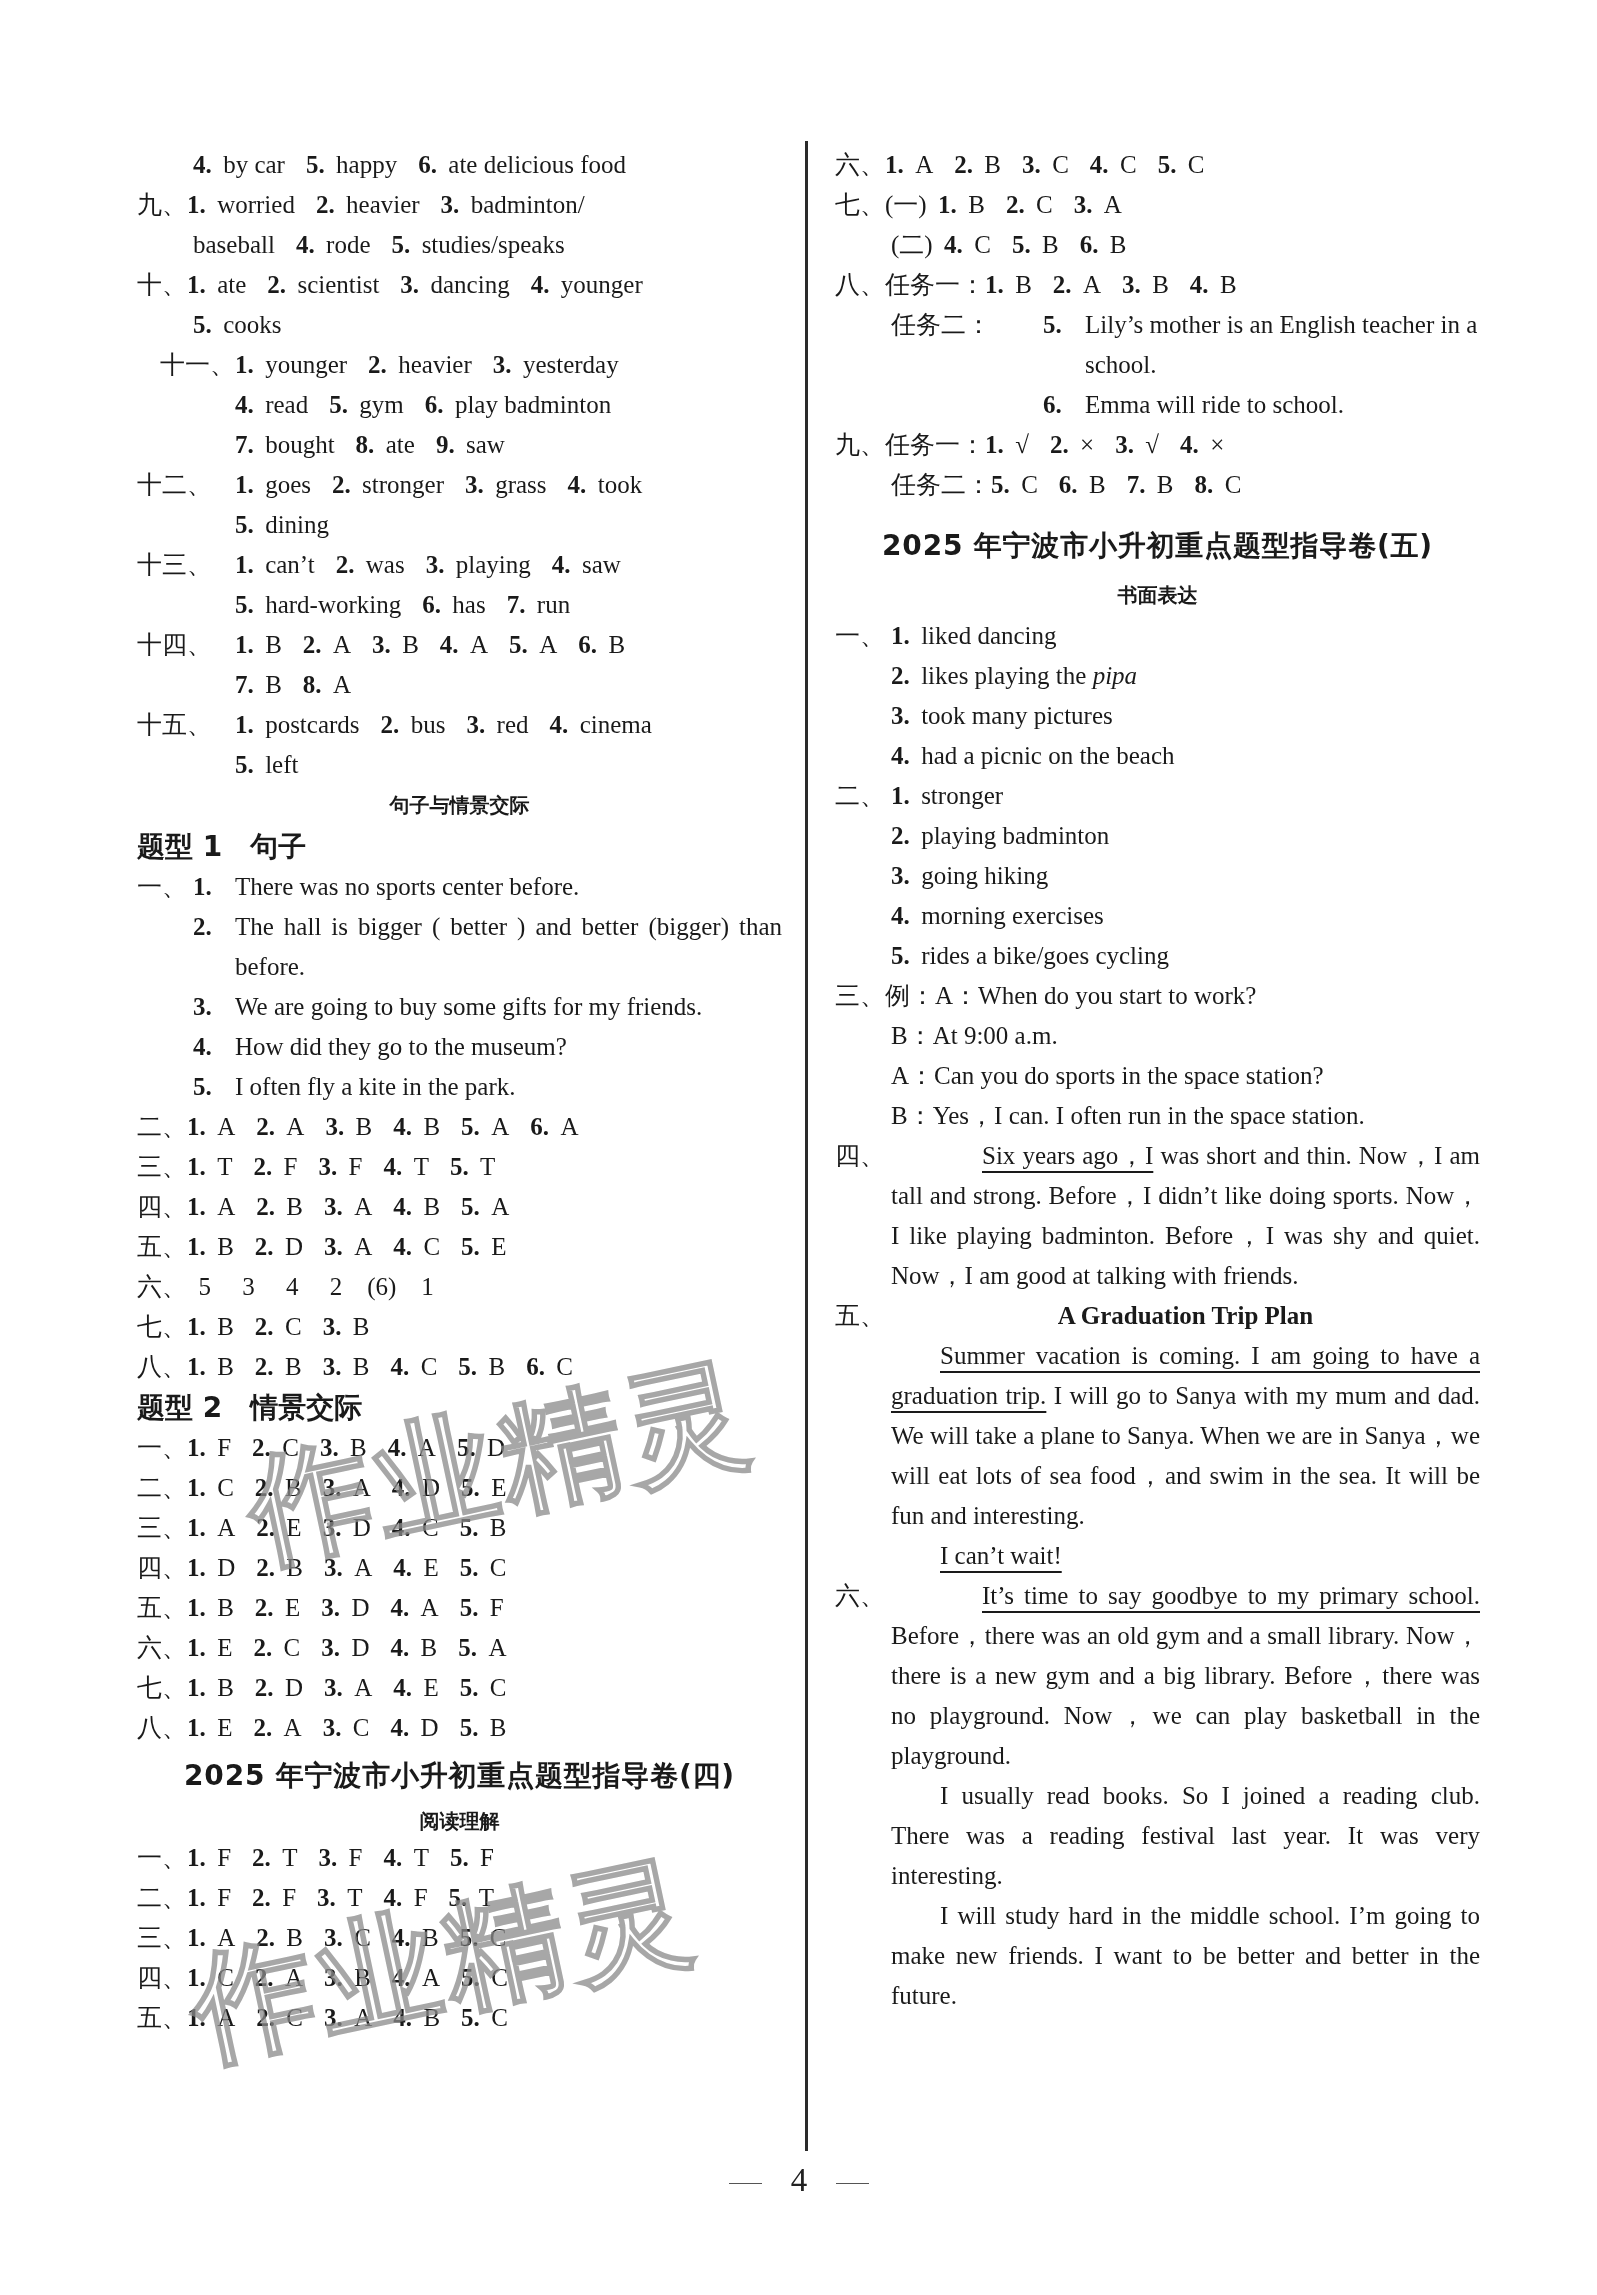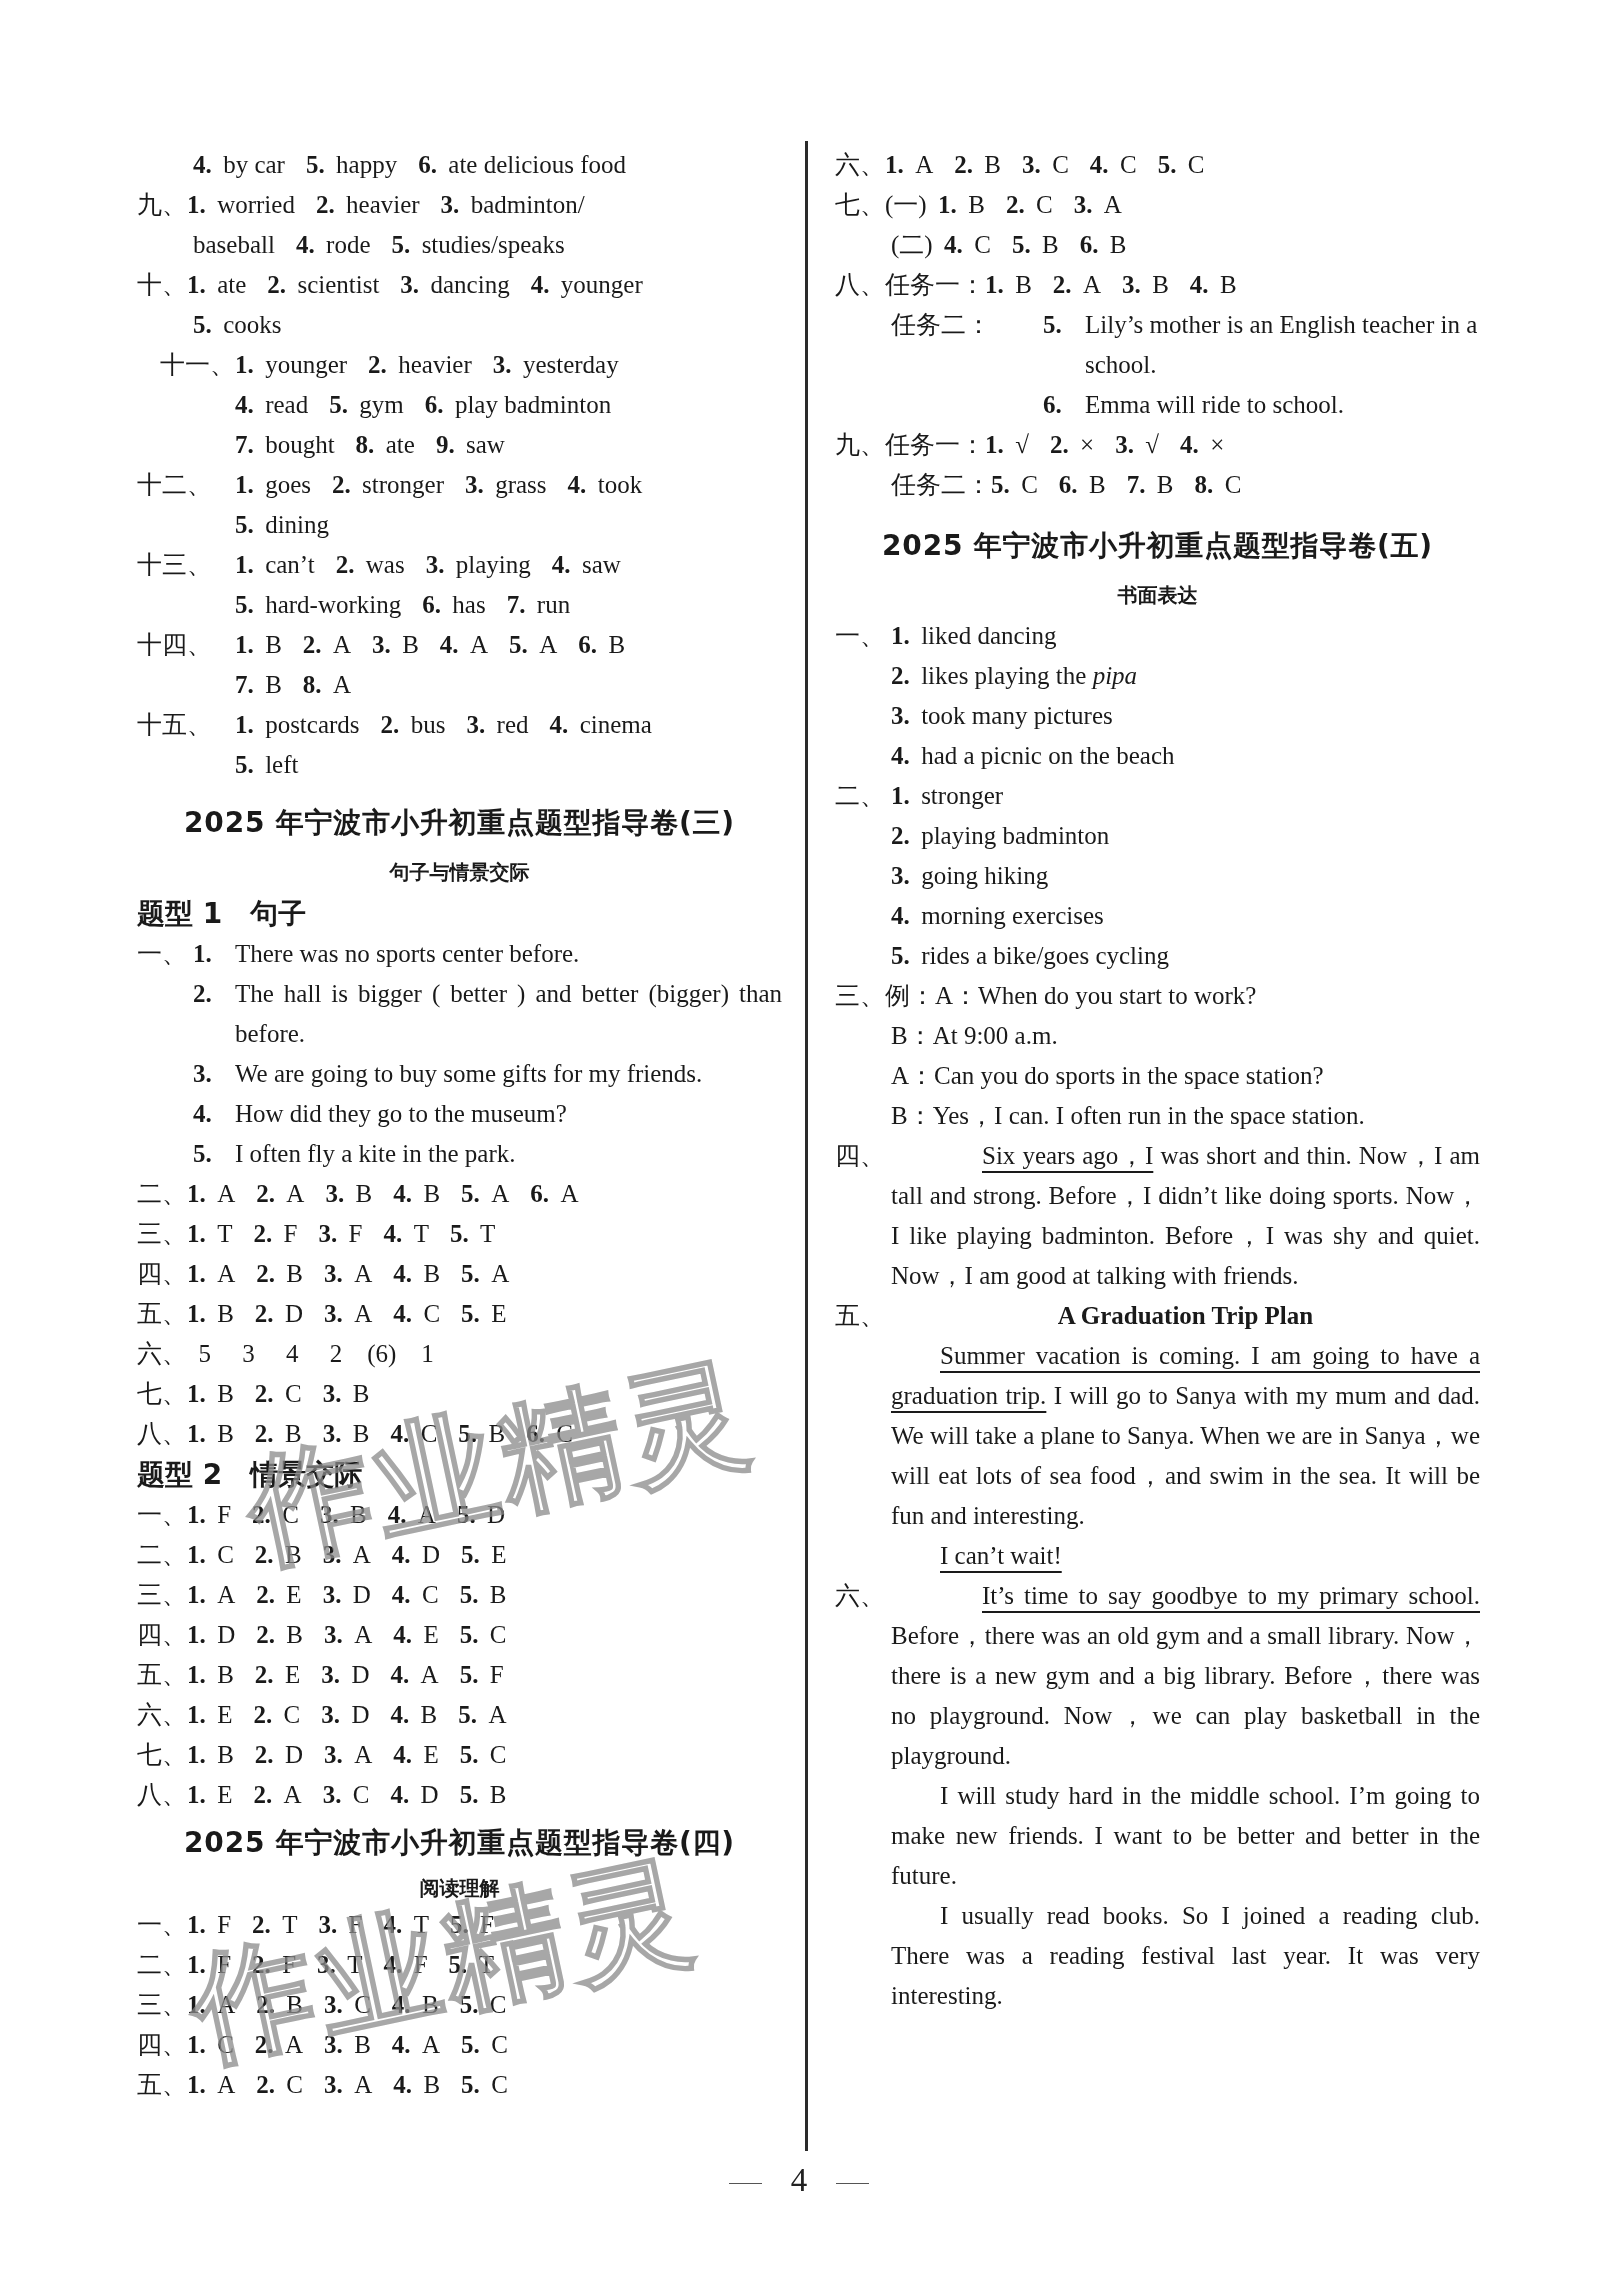--- a/index.html
+++ b/index.html
@@ -63,21 +63,20 @@
       </div>
     <div id="l-s14">
         <div class="row"><span class="lab" style="width: 98px;">十四、</span><span class="item"><span class="num">1.</span><span class="val">B</span></span><span class="item"><span class="num">2.</span><span class="val">A</span></span><span class="item"><span class="num">3.</span><span class="val">B</span></span><span class="item"><span class="num">4.</span><span class="val">A</span></span><span class="item"><span class="num">5.</span><span class="val">A</span></span><span class="item"><span class="num">6.</span><span class="val">B</span></span></div>
         <div class="row"><span class="lab" style="width: 98px;"></span><span class="item"><span class="num">7.</span><span class="val">B</span></span><span class="item"><span class="num">8.</span><span class="val">A</span></span></div>
       </div>
     <div id="l-s15">
         <div class="row"><span class="lab" style="width: 98px;">十五、</span><span class="item"><span class="num">1.</span><span class="val">postcards</span></span><span class="item"><span class="num">2.</span><span class="val">bus</span></span><span class="item"><span class="num">3.</span><span class="val">red</span></span><span class="item"><span class="num">4.</span><span class="val">cinema</span></span></div>
         <div class="row"><span class="lab" style="width: 98px;"></span><span class="item"><span class="num">5.</span><span class="val">left</span></span></div>
       </div>
 
-    <div class="title">2025 年宁波市小升初重点题型指导卷(三)</div>
     <div class="subtitle">句子与情景交际</div>
     <div class="heading">题型 1　句子</div>
     <div id="l-p3-s1">
         <div class="hang">
           <span class="lab" style="width: 56px;">一、</span>
           <span class="num" style="flex: 0 0 42px;">1.</span>
           <span class="body">There was no sports center before.</span>
         </div>
         <div class="hang">
           <span class="lab" style="width: 56px;"></span>
@@ -201,22 +200,22 @@
     <div class="para" style="text-indent:49px;">
       <span class="u">I can’t wait!</span>
     </div>
 
     <div class="hang">
       <span class="lab" style="width:56px;">六、</span>
       <span class="body" style="margin-left:-56px; padding-left:56px; text-indent:91px;">
         <span class="u">It’s time to say goodbye to my primary school.</span><span> Before，there was an old gym and a small library.  Now，there is a new gym and a big library.  Before，there was no playground. Now，we can play basketball in the playground.</span>
       </span>
     </div>
+    <div class="para" style="text-indent:49px;">I usually read books.  So I joined a reading club.  There was a reading festival last year.  It was very interesting.</div>
     <div class="para" style="text-indent:49px;">I will study hard in the middle school.  I’m going to make new friends.  I want to be better and better in the future.</div>
-    <div class="para" style="text-indent:49px;">I usually read books.  So I joined a reading club.  There was a reading festival last year.  It was very interesting.</div>
   </div>
 
   <div class="pagenum">
     <span class="dash"></span><span>4</span><span class="dash"></span>
   </div>
 
   <div class="watermark" style="left:245px; top:1381px;">作业精灵</div>
   <div class="watermark" style="left:188px; top:1879px;">作业精灵</div>
 </div>
 

